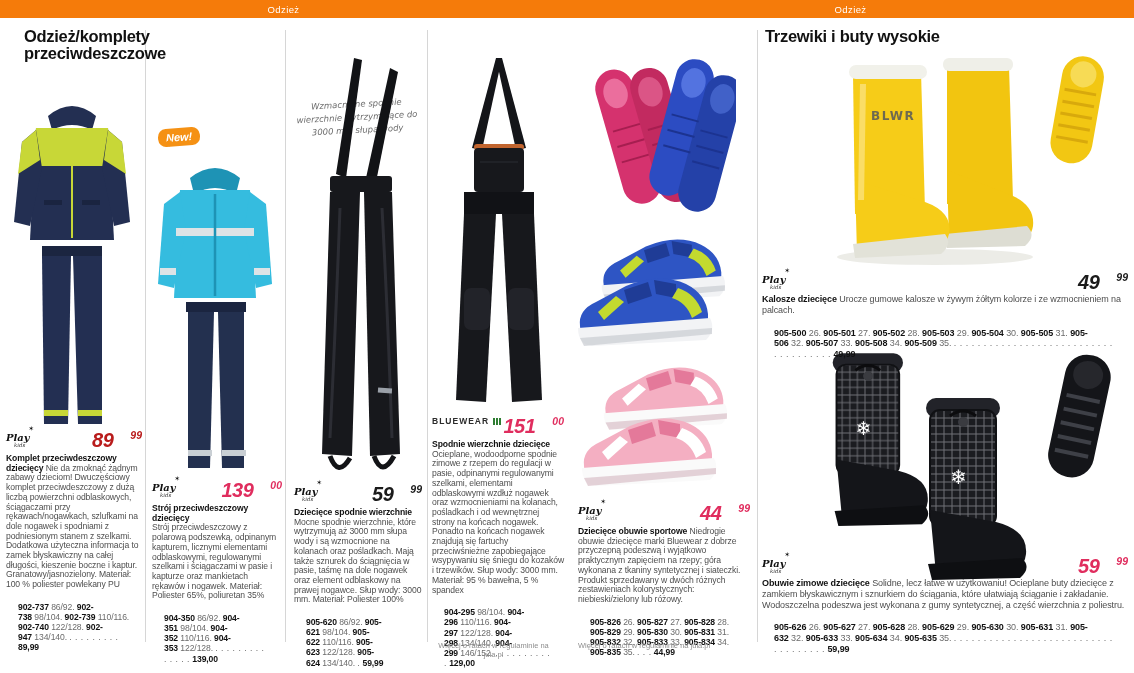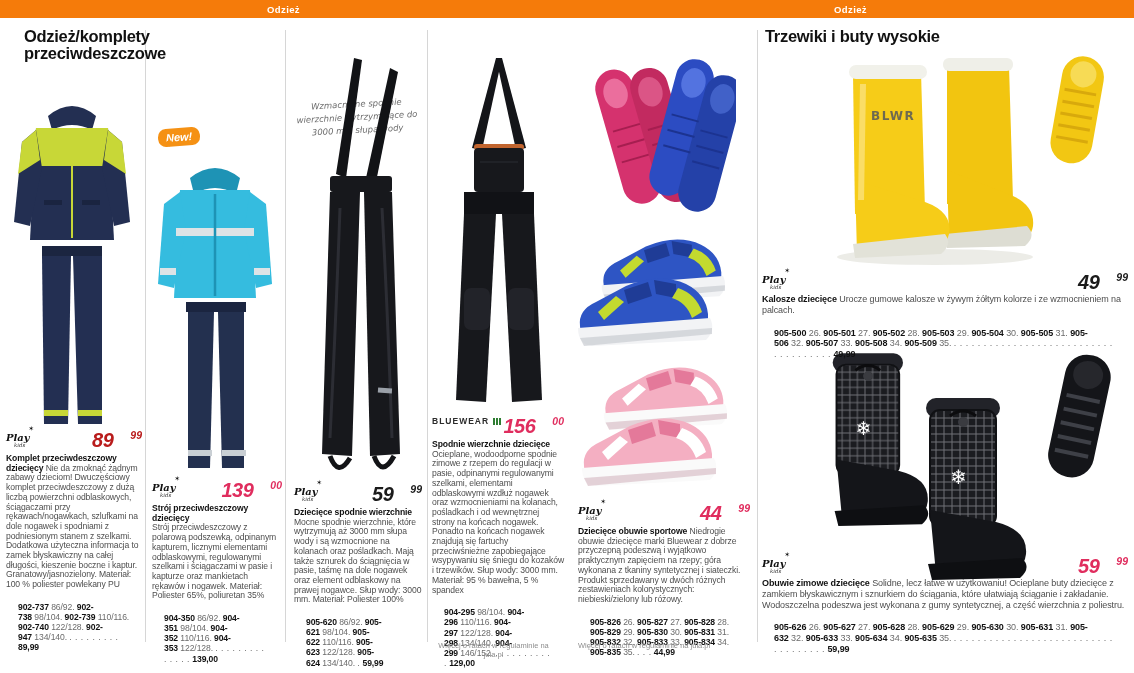--- a/index.html
+++ b/index.html
@@ -1,20 +1,20 @@
 <!DOCTYPE html>
 <html><head>
 <meta charset="utf-8">
 <style>
   html,body{margin:0;padding:0;background:#fff;}
   .page{position:relative;width:1134px;height:673px;background:#fff;overflow:hidden;
         font-family:"Liberation Sans",sans-serif;color:#1b1b1b;}
   .bar{position:absolute;left:0;width:1134px;height:18px;background:#F57B0A;display:flex;}
   .bar .half{width:567px;display:flex;align-items:center;justify-content:center;
-             color:#fff;font-size:9.5px;font-weight:bold;letter-spacing:.4px;}
+             color:#fff;font-size:9.5px;font-weight:normal;letter-spacing:.4px;}
   .bar.top{top:0;} .bar.bottom{top:687px;flex-direction:column;}
   .vline{position:absolute;top:30px;width:1px;height:612px;background:#d6d6d6;}
   .page-title{position:absolute;font-size:16.5px;font-weight:bold;letter-spacing:-.3px;
               line-height:1.05;color:#111;}
   .photo{position:absolute;}
   .tblock{position:absolute;}
   .phead{display:flex;justify-content:space-between;align-items:flex-start;margin-bottom:4px;}
   .price{font-style:italic;font-weight:bold;font-size:20px;letter-spacing:-.5px;line-height:1;}
   .price sup{font-size:10.5px;vertical-align:super;letter-spacing:0;margin-left:17px;}
   .desc{margin:0 0 3px 0;font-size:8.6px;line-height:1.13;color:#4e4e4e;letter-spacing:-.1px;}
@@ -316,21 +316,21 @@
     <p class="skus"><span><b>905-620</b>&nbsp;86/92. <b>905-621</b>&nbsp;98/104. <b>905-622</b>&nbsp;110/116. <b>905-623</b>&nbsp;122/128. <b>905-624</b>&nbsp;134/140. </span><span class="leader">.</span> <b class="total">59,99</b></p>
   </div>
 
   <div class="tblock" style="left:432px;top:416px;width:132px">
     <div class="phead">
       <div class="bluewear">
         <span>BLUEWEAR</span>
         <span class="bw-flag"></span>
       </div>
       <div class="price" style="color: rgb(224, 45, 94);">
-        <span>156</span><sup>00</sup>
+        <span>151</span><sup>00</sup>
       </div>
     </div>
     <p class="desc"><b class="name block">Spodnie wierzchnie dziecięce</b>
       <span>Ocieplane, wodoodporne spodnie zimowe z rzepem do regulacji w pasie, odpinanymi regulowanymi szelkami, elementami odblaskowymi wzdłuż nogawek oraz wzmocnieniami na kolanach, pośladkach i od wewnętrznej strony na końcach nogawek. Ponadto na końcach nogawek znajdują się fartuchy przeciwśnieżne zapobiegające wsypywaniu się śniegu do kozaków i trzewików. Słup wody: 3000 mm. Materiał: 95 % bawełna, 5 % spandex</span></p>
     <p class="skus"><span><b>904-295</b>&nbsp;98/104. <b>904-296</b>&nbsp;110/116. <b>904-297</b>&nbsp;122/128. <b>904-298</b>&nbsp;134/140. <b>904-299</b>&nbsp;146/152. </span><span class="leader">. . . . . . . . . . .</span> <b class="total">129,00</b></p>
   </div>
 
   <div class="tblock" style="left:578px;top:503px;width:172px">
     <div class="phead">
       <div class="playkids">

